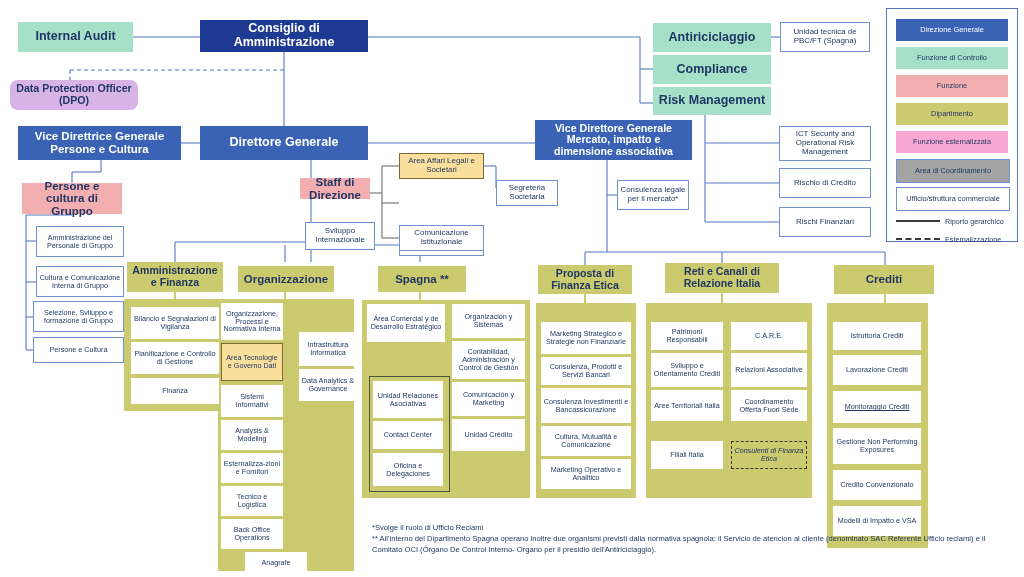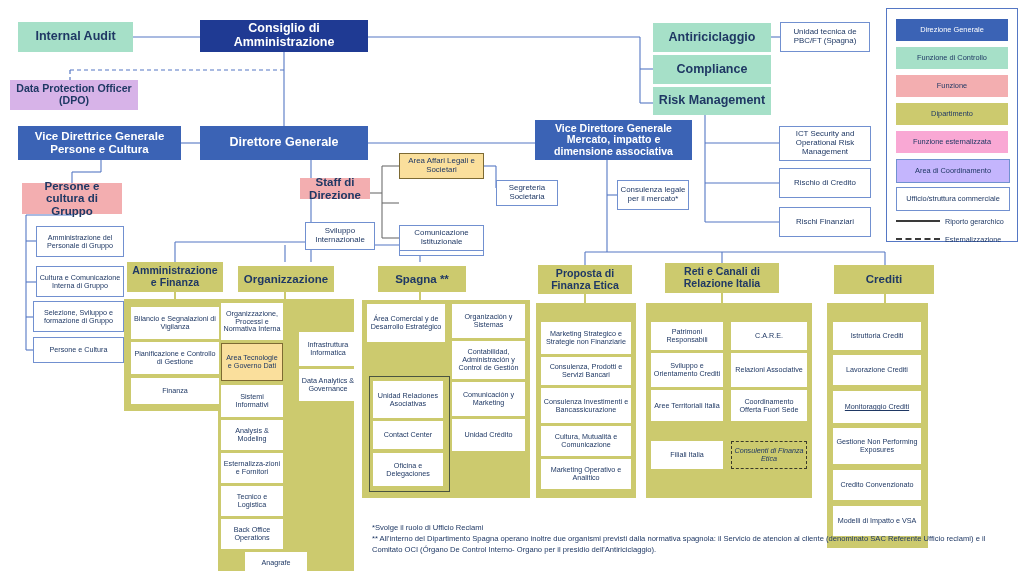--- a/index.html
+++ b/index.html
@@ -189,21 +189,21 @@
   </svg>
 
   <div class="box c-control fs-13" style="left:18px;top:22px;width:115px;height:30px;">
     <span>Internal Audit</span>
   </div>
 
   <div class="box c-dg-dark fs-13" style="left:200px;top:20px;width:168px;height:32px;">
     <span>Consiglio di Amministrazione</span>
   </div>
 
-  <div class="box c-esterna fs-11" style="left:10px;top:80px;width:128px;height:30px;">
+  <div class="box c-esterna fs-11" style="left:10px;top:80px;width:128px;height:30px;border-radius:8px;">
     <span>Data Protection Officer (DPO)</span>
   </div>
 
   <div class="box c-control fs-13" style="left:653px;top:23px;width:118px;height:29px;">
     <span>Antiriciclaggio</span>
   </div>
   <div class="box c-control fs-13" style="left:653px;top:55px;width:118px;height:29px;">
     <span>Compliance</span>
   </div>
   <div class="box c-control fs-13" style="left:653px;top:87px;width:118px;height:28px;">
@@ -438,21 +438,21 @@
     </div>
     <div class="lg-chip" style="top:66px;background:#f3aeb0;">
       <span>Funzione</span>
     </div>
     <div class="lg-chip" style="top:94px;background:#ccca6e;">
       <span>Dipartimento</span>
     </div>
     <div class="lg-chip" style="top:122px;background:#f9a8d4;">
       <span>Funzione esternalizzata</span>
     </div>
-    <div class="lg-chip" style="top:150px;background:#c4b5fd;border:1.4px solid #7190d0;">
+    <div class="lg-chip" style="top:150px;background:#a3a3a3;border:1.4px solid #7190d0;">
       <span>Area di Coordinamento</span>
     </div>
     <div class="lg-chip" style="top:178px;background:#ffffff;border:1.2px solid #7190d0;">
       <span>Ufficio/struttura commerciale</span>
     </div>
     <div class="lg-row" style="top:204px;">
       <span class="lg-solid"></span>
       <span>Riporto gerarchico</span>
     </div>
     <div class="lg-row" style="top:222px;">

